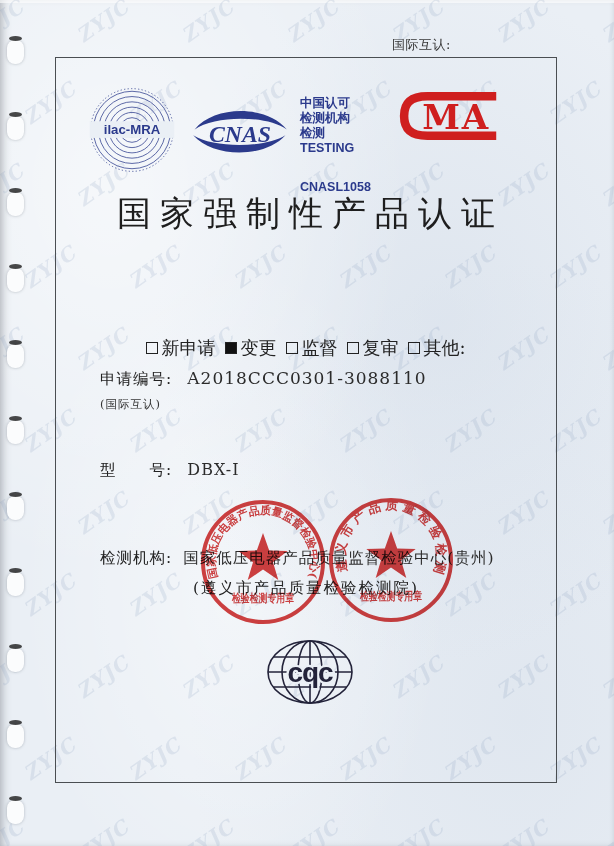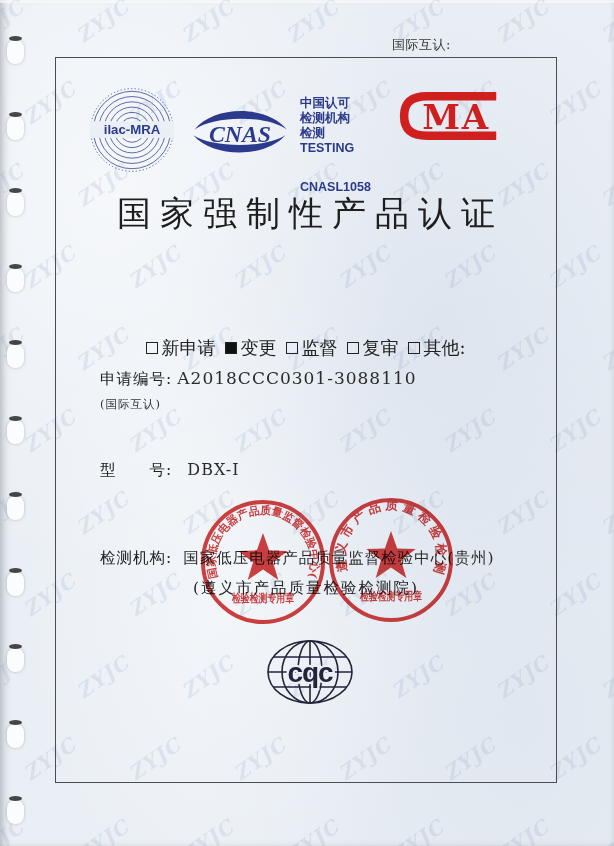--- a/index.html
+++ b/index.html
@@ -79,21 +79,21 @@
     display:flex;justify-content:center;gap:10px;
     font-size:18px;color:#222;
   }
   .cb-item{display:flex;align-items:center;gap:3px;white-space:nowrap;}
   .cb-box{width:10px;height:10px;border:1.3px solid #222;display:inline-block;background:transparent;}
   .cb-box.checked{background:#111;}
   
   .field{position:absolute;white-space:nowrap;}
   .field .lab{font-size:15.5px;letter-spacing:1px;color:#222;}
   .f-app{left:100px;top:368px;}
-  .f-app .val{font-size:17px;letter-spacing:1px;margin-left:0;}
+  .f-app .val{font-size:17px;letter-spacing:1px;margin-left:10px;}
   .f-note{left:100px;top:397px;font-size:11.5px;letter-spacing:1px;color:#333;}
   .f-prod{left:100px;top:429px;}
   .f-prod .val{font-size:16px;letter-spacing:3px;margin-left:10px;}
   .f-model{left:100px;top:460px;}
   .f-model .val{font-size:16px;letter-spacing:1px;margin-left:10px;}
   .f-agency{left:100px;top:548px;}
   .f-agency .val{font-size:15.5px;letter-spacing:1px;margin-left:6px;}
   .f-agency2{left:55px;top:578px;width:502px;text-align:center;font-size:15.5px;letter-spacing:2px;color:#222;white-space:nowrap;}
   
   .stamp{position:absolute;width:130px;height:130px;mix-blend-mode:multiply;opacity:.92;}

